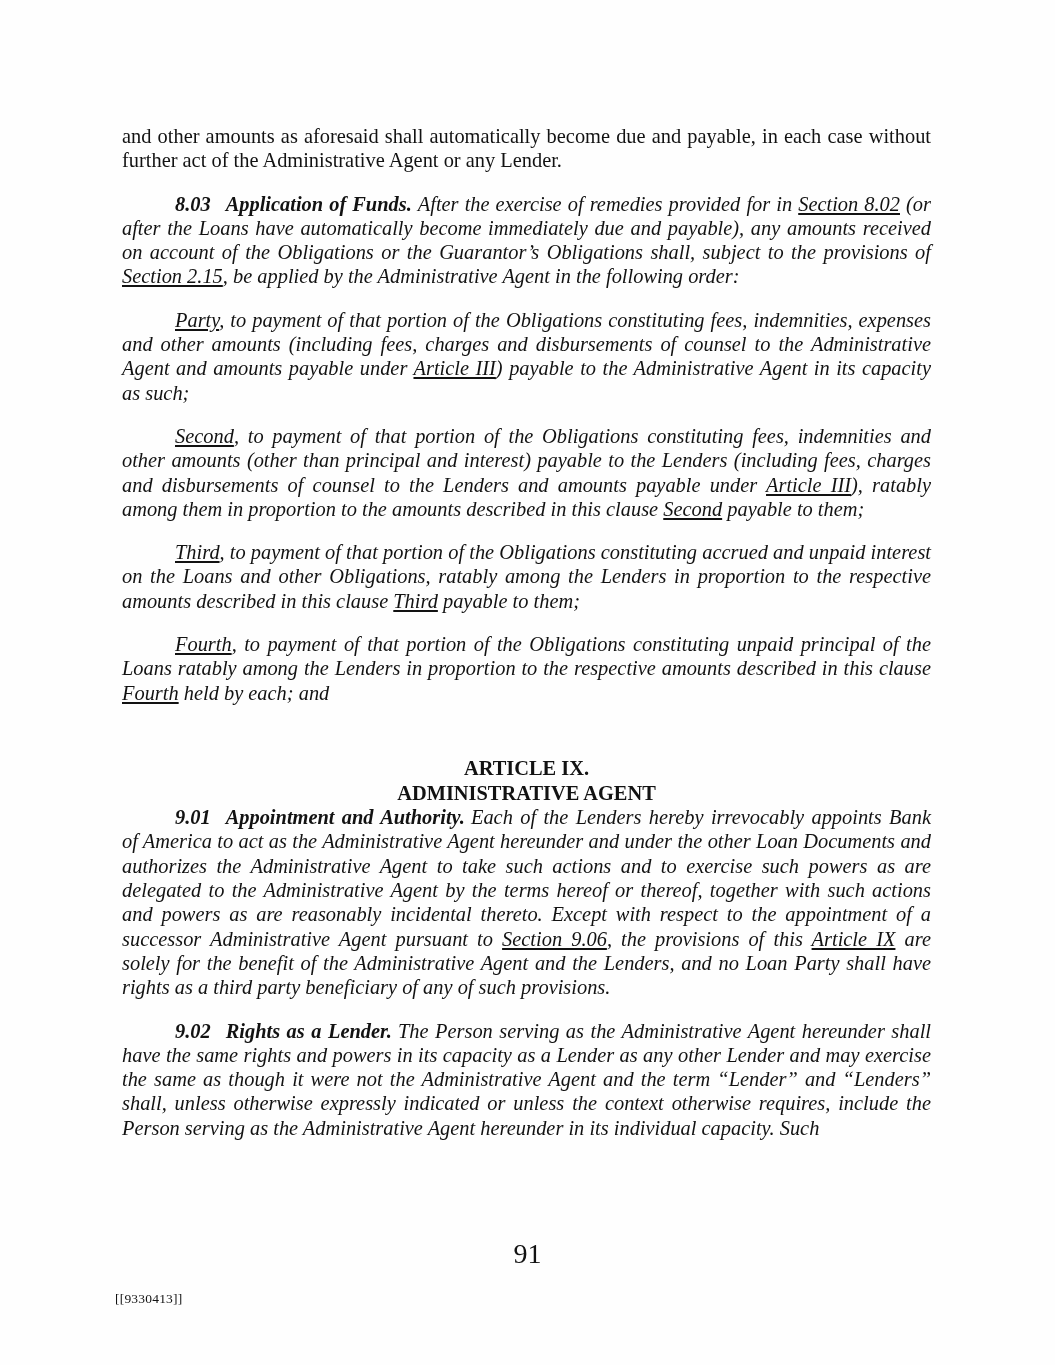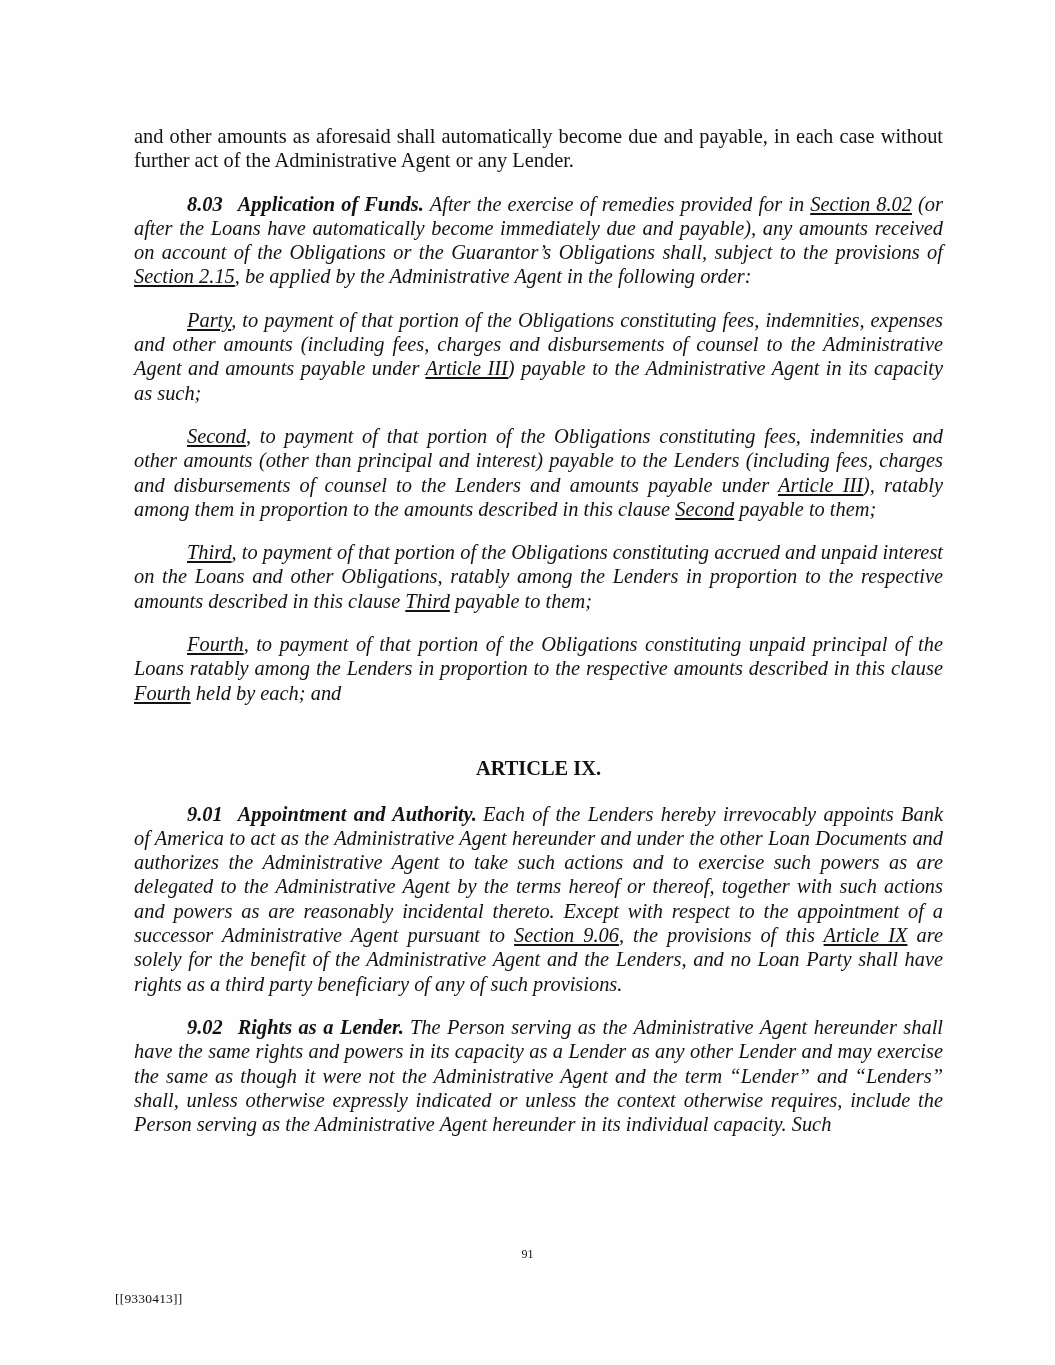--- a/index.html
+++ b/index.html
@@ -10,47 +10,46 @@
     height: 1365px;
     background: #fefefe;
     color: #121212;
     font-family: "Liberation Serif", serif;
     font-size: 20.4px;
     line-height: 24.3px;
     overflow: hidden;
   }
   .text-column {
     position: absolute;
-    left: 134px;
+    left: 122px;
     top: 124px;
     width: 809px;
   }
   .para {
     text-align: justify;
     margin-bottom: 19px;
   }
   .indent { text-indent: 53px; font-style: italic; }
   .b { font-weight: bold; }
   .u { text-decoration: underline; }
   .tab { display: inline-block; width: 15px; }
   .head { margin-right: 6px; }
   .article-heading {
     text-align: center;
     font-weight: bold;
     margin-top: 51px;
-    margin-bottom: 21px;
     line-height: 24.6px;
   }
   .page-number {
     position: absolute;
     top: 1242px;
     left: 0;
     width: 100%;
     text-align: center;
-    font-size: 12px;
+    font-size: 28px;
   }
   .doc-id {
     position: absolute;
     left: 115px;
     top: 1287px;
     font-size: 13.5px;
     letter-spacing: 0.2px;
   }
 </style>
 </head>
@@ -67,20 +66,21 @@
 
     <p class="para indent"><span class="u">Second</span><span>, to payment of that portion of the Obligations constituting fees, indemnities and other amounts (other than principal and interest) payable to the Lenders (including  fees, charges and disbursements of counsel to the Lenders and amounts payable under </span><span class="u">Article III</span><span>), ratably among them in proportion to the amounts described in this clause </span><span class="u">Second</span><span> payable to them;</span></p>
 
     <p class="para indent"><span class="u">Third</span><span>, to payment of that portion of the Obligations constituting accrued and unpaid interest on the Loans and other Obligations, ratably among the Lenders in proportion to the respective amounts described in this clause </span><span class="u">Third</span><span> payable to them;</span></p>
 
     <p class="para indent"><span class="u">Fourth</span><span>, to payment of that portion of the Obligations constituting unpaid principal of the Loans ratably among the Lenders in proportion to the respective amounts described in this clause </span><span class="u">Fourth</span><span> held by each; and</span></p>
 
 
     <div class="article-heading">
       <div>ARTICLE IX.</div>
+      <div>ADMINISTRATIVE AGENT</div>
     </div>
 
     <p class="para indent"><span class="b">9.01</span><span class="tab"></span><span class="b head">Appointment and Authority.</span><span>Each of the Lenders hereby irrevocably appoints Bank of America to act as the Administrative Agent hereunder and under the other Loan Documents and authorizes the Administrative Agent to take such actions and to exercise such powers as are delegated to the Administrative Agent by the terms hereof or thereof, together with such actions and powers as are reasonably incidental thereto.  Except with respect to the appointment of a successor Administrative Agent pursuant to </span><span class="u">Section 9.06</span><span>, the provisions of this </span><span class="u">Article IX</span><span> are solely for the benefit of the Administrative Agent and the Lenders, and no Loan Party shall have rights as a third party beneficiary of any of such provisions.</span></p>
 
     <p class="para indent"><span class="b">9.02</span><span class="tab"></span><span class="b head">Rights as a Lender.</span><span>The Person serving as the Administrative Agent hereunder shall have the same rights and powers in its capacity as a Lender as any other Lender and may exercise the same as though it were not the Administrative Agent and the term “Lender” and “Lenders” shall, unless otherwise expressly indicated or unless the context otherwise requires, include the Person serving as the Administrative Agent hereunder in its individual capacity.  Such</span></p>
 
   </div>
 
   <div class="page-number">91</div>
   <div class="doc-id">[[9330413]]</div>

